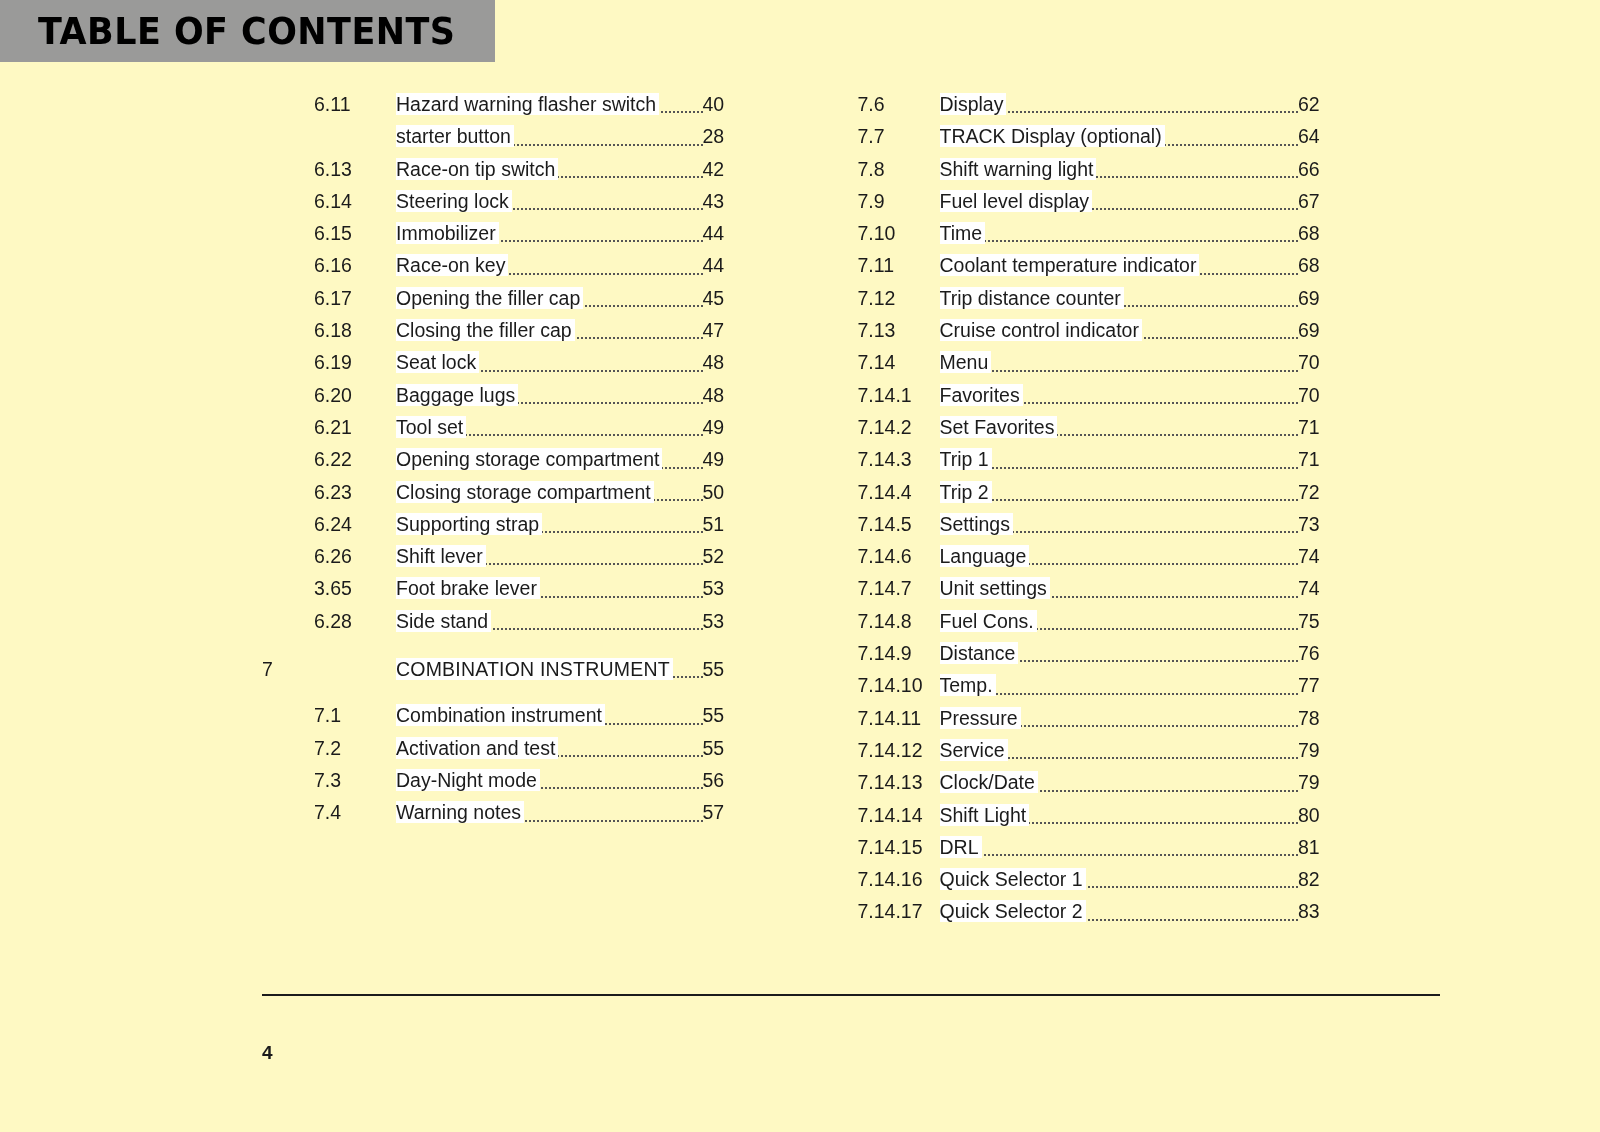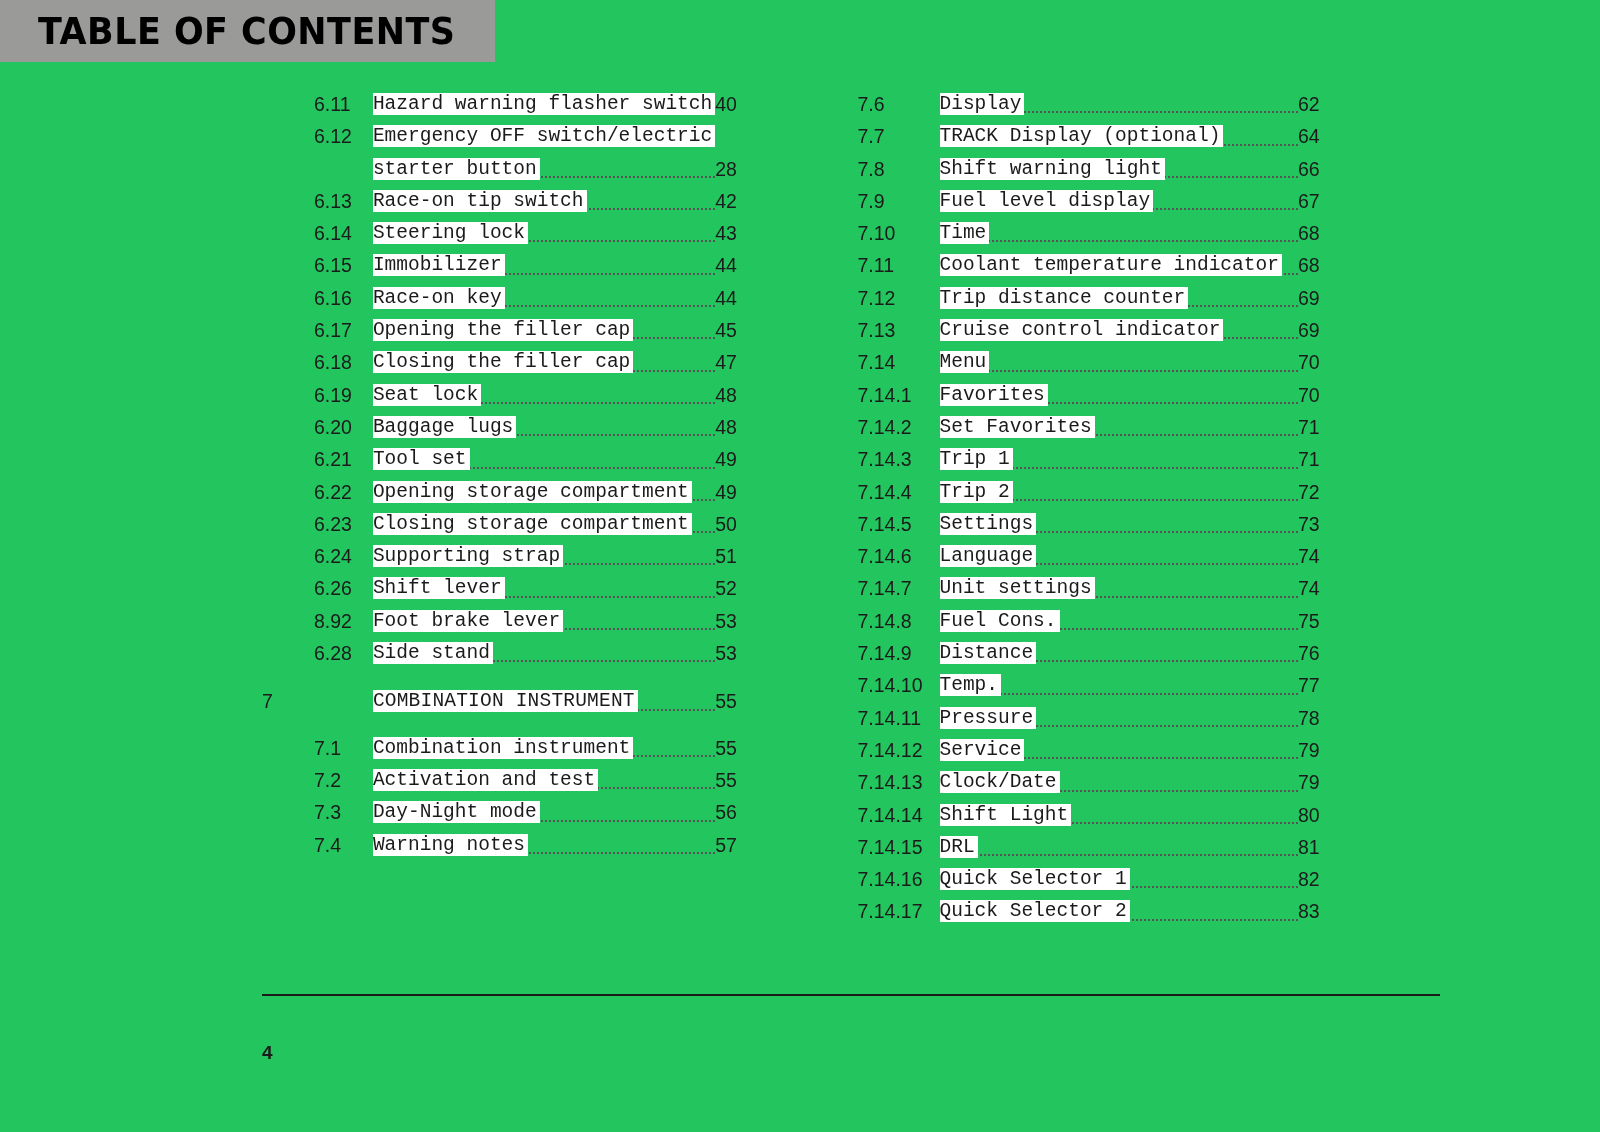--- a/index.html
+++ b/index.html
@@ -4,21 +4,21 @@
 <style>
   html, body {
     margin: 0;
     padding: 0;
     background: #ffffff;
   }
   .page {
     position: relative;
     width: 1600px;
     height: 1132px;
-    background: #22c55e;
+    background: #fef9c3;
     font-family: "Liberation Sans", sans-serif;
     overflow: hidden;
   }
   .header-band {
     position: absolute;
     left: 0;
     top: 0;
     width: 495px;
     height: 62px;
     background: #9a9a99;
@@ -72,21 +72,20 @@
     padding-right: 4px;
   }
   td.num.indent {
     padding-left: 52px;
     width: 134px;
     box-sizing: border-box;
   }
   td.title {
     position: relative;
     overflow: hidden;
-    font-family: Liberation Mono, monospace;
   }
   td.title .txt {
     position: relative;
     background: #ffffff;
     padding-right: 3px;
     z-index: 2;
   }
   td.title .dots {
     position: absolute;
     left: 0;
@@ -140,25 +139,20 @@
   <div class="columns">
     <div class="col col-left">
       <table class="toc">
         <tbody>
             <tr class="">
               <td class="num indent">6.11</td>
               <td class="title"><span class="dots"></span><span class="txt">Hazard warning flasher switch</span></td>
               <td class="pg">40</td>
             </tr>
             <tr class="">
-              <td class="num indent">6.12</td>
-              <td class="title nodots"><span class="txt">Emergency OFF switch/electric</span></td>
-              <td class="pg"></td>
-            </tr>
-            <tr class="">
               <td class="num indent"></td>
               <td class="title"><span class="dots"></span><span class="txt">starter button</span></td>
               <td class="pg">28</td>
             </tr>
             <tr class="">
               <td class="num indent">6.13</td>
               <td class="title"><span class="dots"></span><span class="txt">Race-on tip switch</span></td>
               <td class="pg">42</td>
             </tr>
             <tr class="">
@@ -215,21 +209,21 @@
               <td class="num indent">6.24</td>
               <td class="title"><span class="dots"></span><span class="txt">Supporting strap</span></td>
               <td class="pg">51</td>
             </tr>
             <tr class="">
               <td class="num indent">6.26</td>
               <td class="title"><span class="dots"></span><span class="txt">Shift lever</span></td>
               <td class="pg">52</td>
             </tr>
             <tr class="">
-              <td class="num indent">8.92</td>
+              <td class="num indent">3.65</td>
               <td class="title"><span class="dots"></span><span class="txt">Foot brake lever</span></td>
               <td class="pg">53</td>
             </tr>
             <tr class="">
               <td class="num indent">6.28</td>
               <td class="title"><span class="dots"></span><span class="txt">Side stand</span></td>
               <td class="pg">53</td>
             </tr>
             <tr class="spacer spacer-big">
               <td colspan="3"></td>

